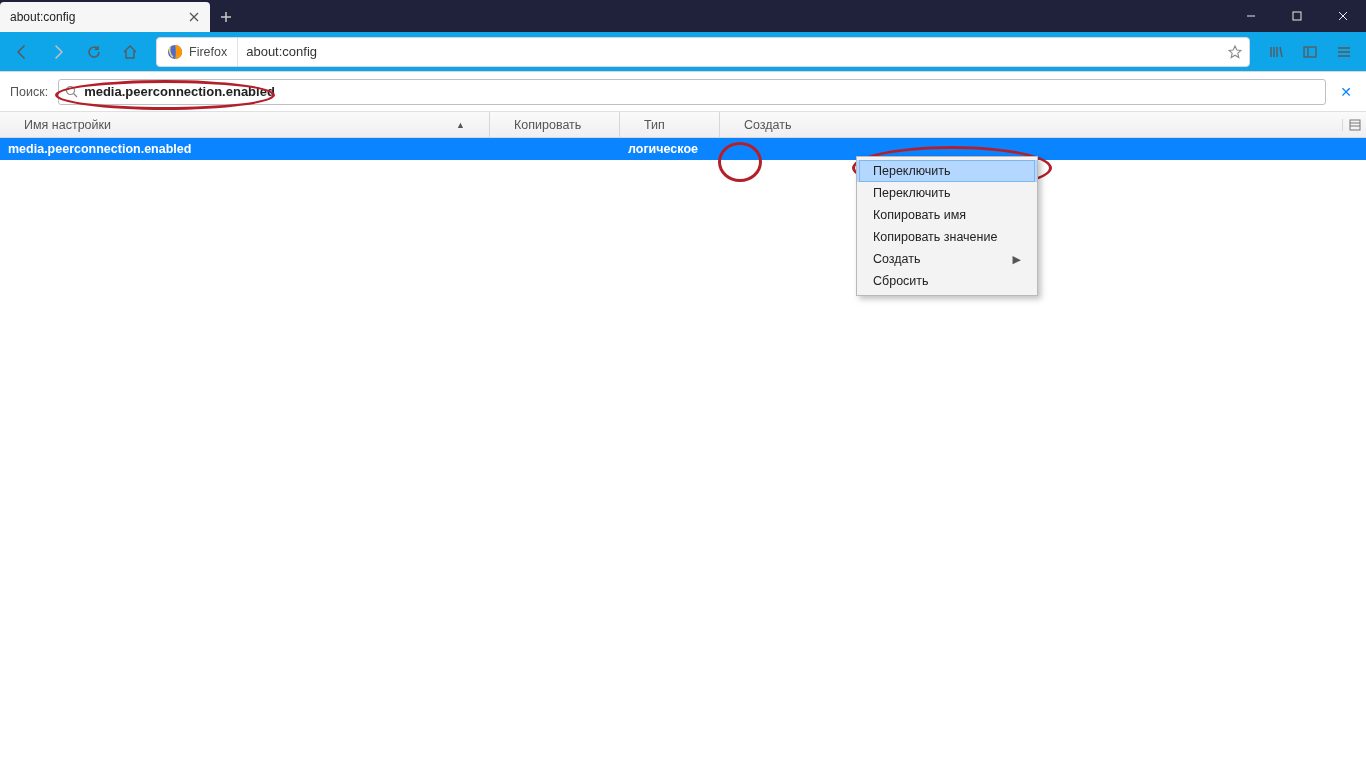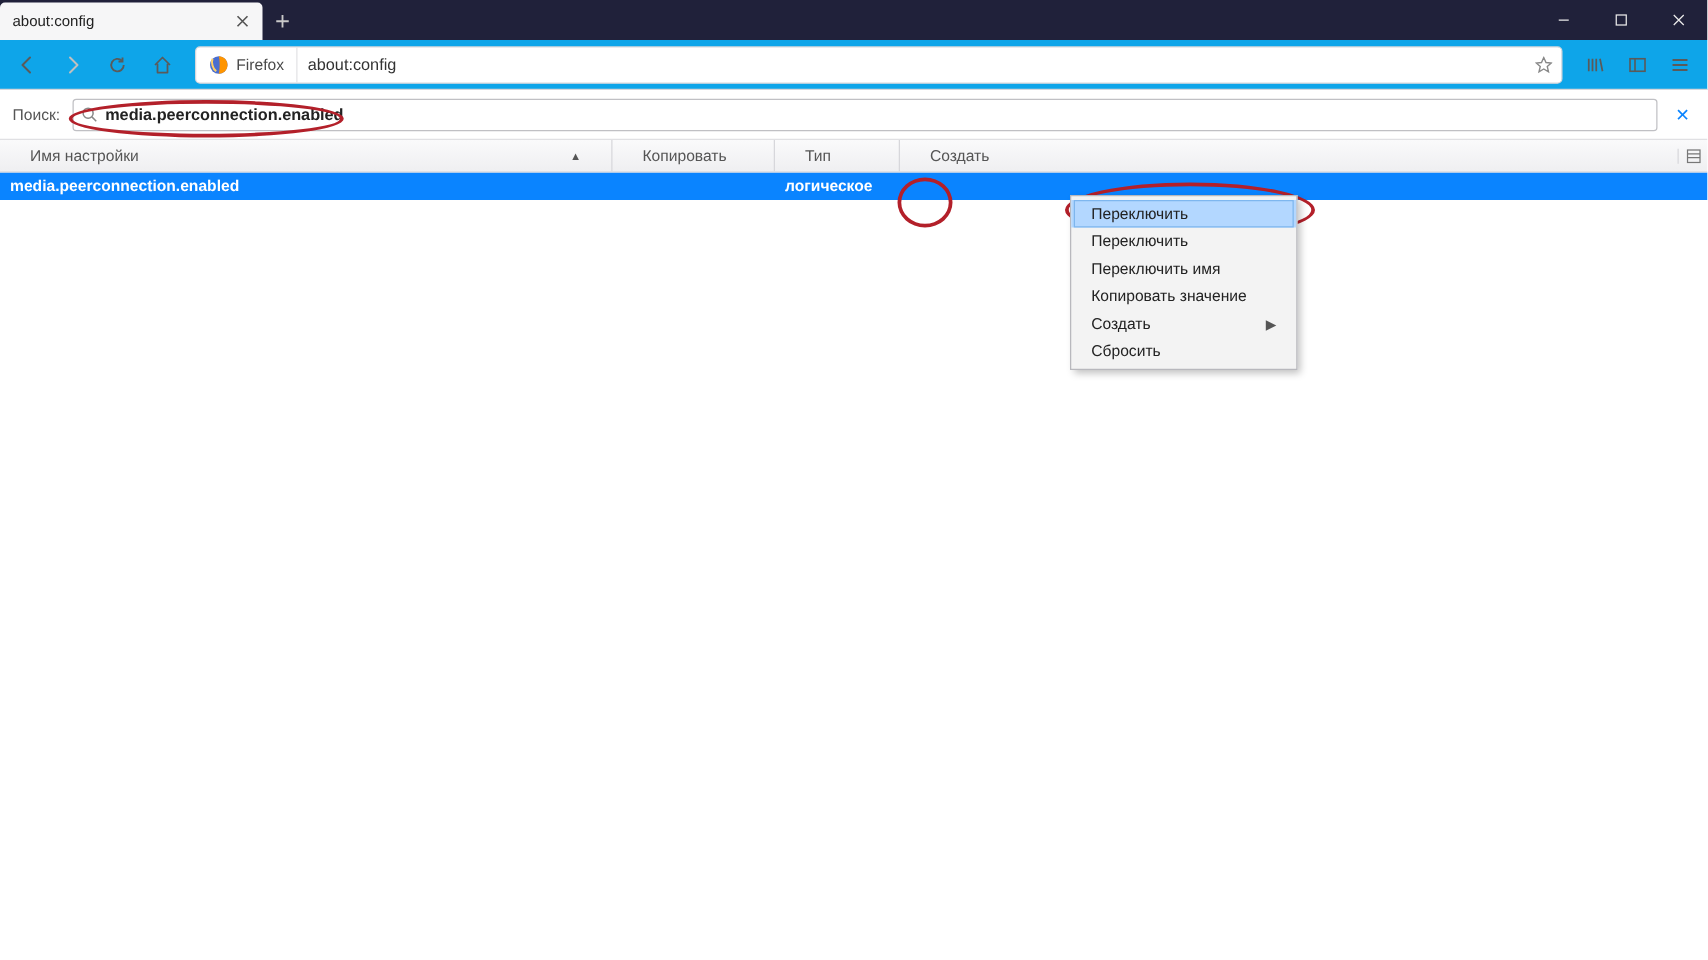--- a/index.html
+++ b/index.html
@@ -208,21 +208,21 @@
 </div>
 
 <div class="context-menu">
   <div class="mi hover">
       <span>Переключить</span>
     </div>
   <div class="mi">
       <span>Переключить</span>
     </div>
   <div class="mi">
-      <span>Переключить имя</span>
+      <span>Копировать имя</span>
     </div>
   <div class="mi">
       <span>Копировать значение</span>
     </div>
   <div class="mi">
       <span>Создать</span>
       <span class="sub">▶</span>
     </div>
   <div class="mi">
       <span>Сбросить</span>

